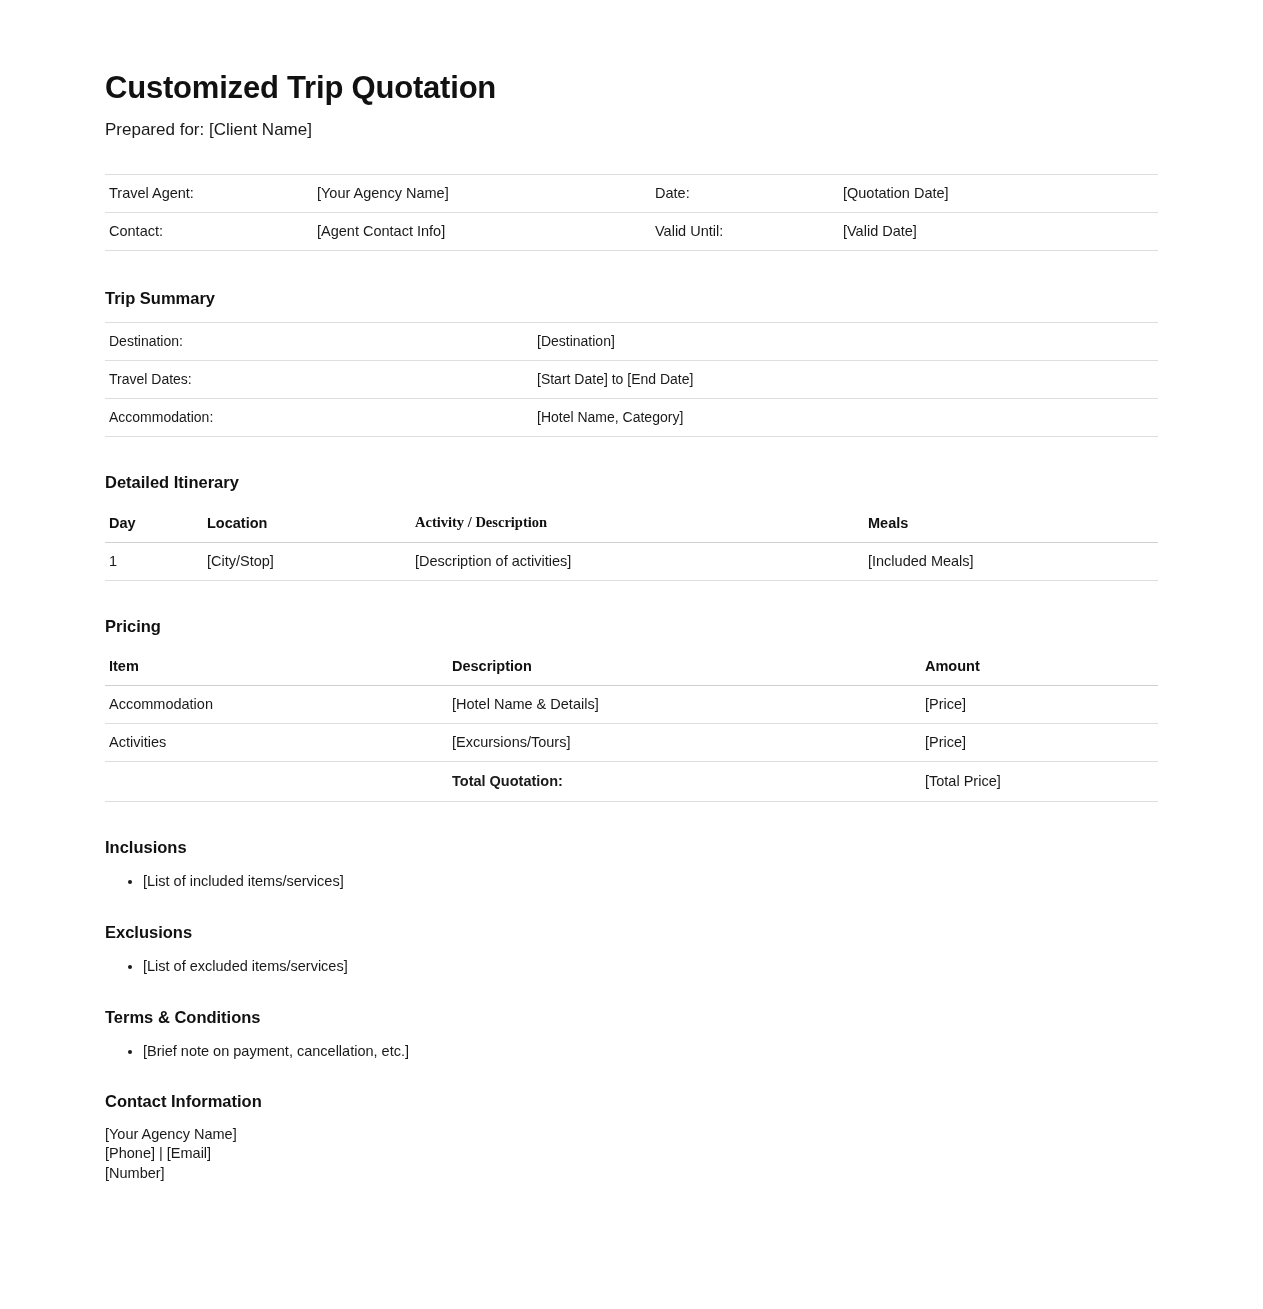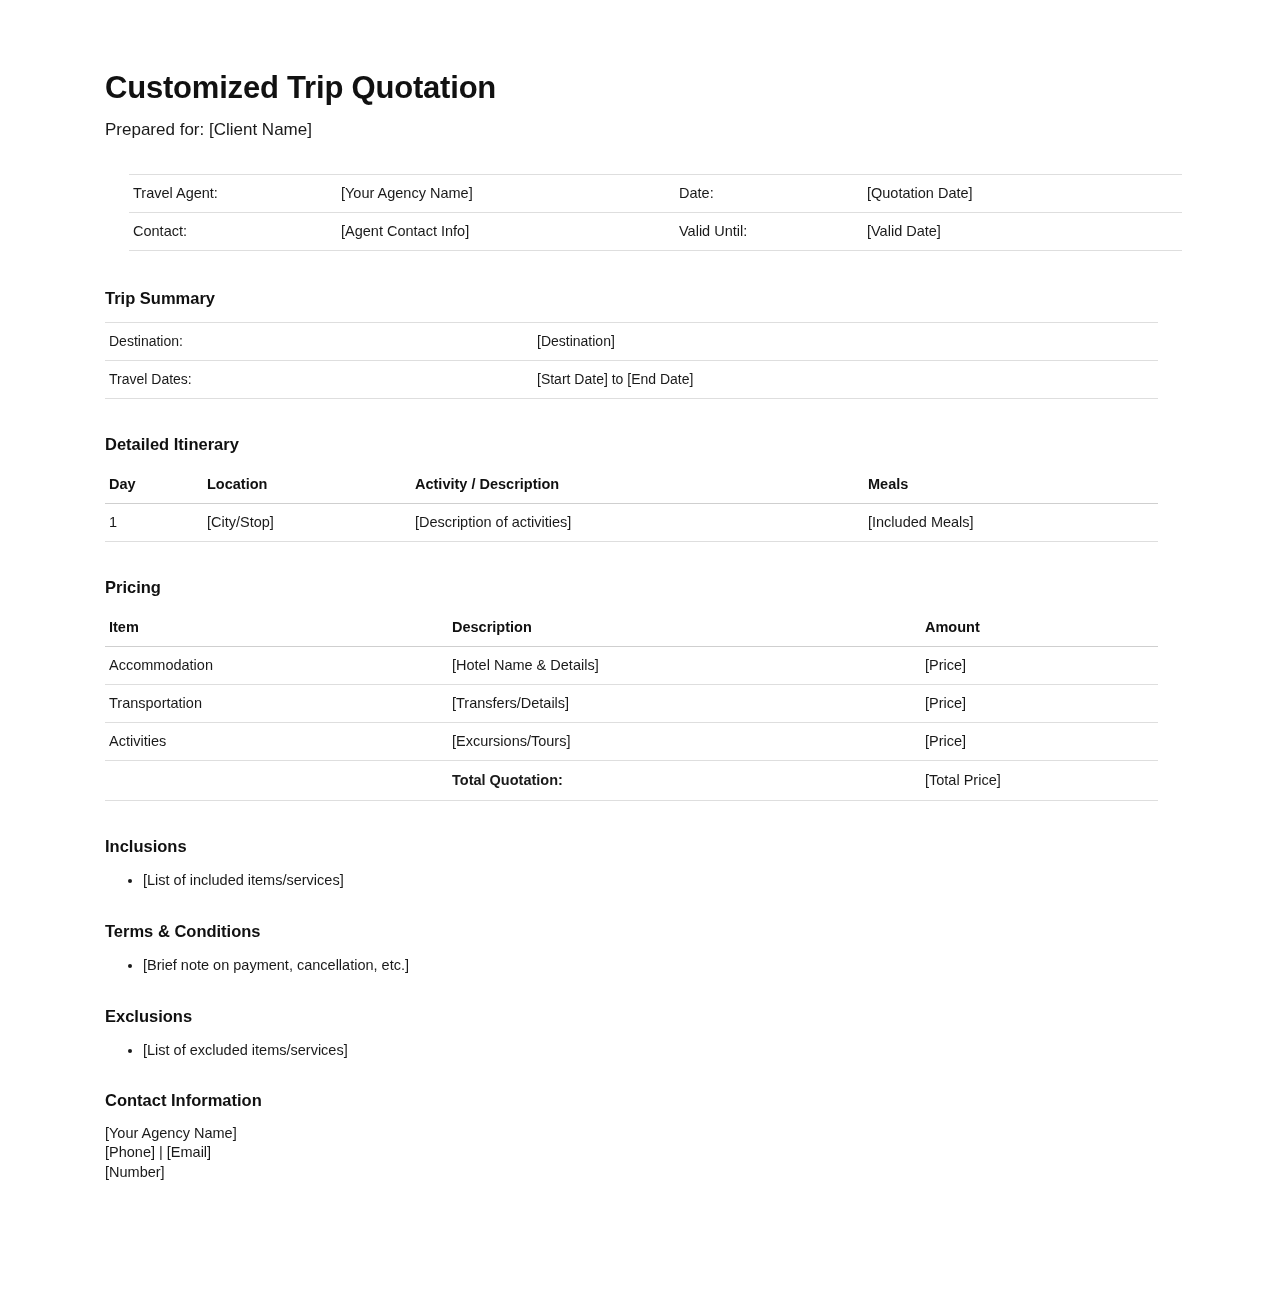--- a/index.html
+++ b/index.html
@@ -32,21 +32,20 @@
     color: #1a1a1a;
   }
 
   
   table {
     border-collapse: collapse;
     width: 100%;
   }
   .meta-table {
     margin-bottom: 38px;
-    margin-left: 24px;
   }
   .meta-table td {
     border-bottom: 1px solid #dedede;
     padding: 10px 4px 11px 4px;
     font-size: 14.5px;
     vertical-align: top;
   }
   .meta-table tr:first-child td {
     border-top: 1px solid #dedede;
   }
@@ -82,21 +81,21 @@
     border-bottom: 1px solid #cfcfcf;
     color: #111111;
   }
   .grid-table td {
     font-size: 14.5px;
     padding: 10px 4px 11px 4px;
     border-bottom: 1px solid #dedede;
   }
   .it-col-day { width: 90px; }
   .it-col-loc { width: 200px; }
-  .it-col-act { width: 445px; }
+  .it-col-act { width: 445px; font-family: Liberation Serif, serif; }
 
   .pr-col-item { width: 335px; }
   .pr-col-desc { width: 465px; }
 
   .total-row td {
     border-bottom: 1px solid #dedede;
     padding: 11px 4px 12px 4px;
     font-size: 14.5px;
   }
   .total-label {
@@ -152,20 +151,24 @@
     <table class="summary-table">
       <tbody>
         <tr>
           <td class="sum-label">Destination:</td>
           <td>[Destination]</td>
         </tr>
         <tr>
           <td class="sum-label">Travel Dates:</td>
           <td>[Start Date] to [End Date]</td>
         </tr>
+        <tr>
+          <td class="sum-label">Accommodation:</td>
+          <td>[Hotel Name, Category]</td>
+        </tr>
       </tbody>
     </table>
   </div>
 
   <div class="section-block">
     <h2 class="section">Detailed Itinerary</h2>
     <table class="grid-table">
       <thead>
         <tr>
           <th class="it-col-day">Day</th>
@@ -192,25 +195,20 @@
         <tr>
           <th class="pr-col-item">Item</th>
           <th class="pr-col-desc">Description</th>
           <th>Amount</th>
         </tr>
       </thead>
       <tbody>
         <tr>
           <td>Accommodation</td>
           <td>[Hotel Name &amp; Details]</td>
-          <td>[Price]</td>
-        </tr>
-        <tr>
-          <td>Transportation</td>
-          <td>[Transfers/Details]</td>
           <td>[Price]</td>
         </tr>
         <tr>
           <td>Activities</td>
           <td>[Excursions/Tours]</td>
           <td>[Price]</td>
         </tr>
         <tr class="total-row">
           <td></td>
           <td class="total-label">Total Quotation:</td>
@@ -221,30 +219,30 @@
   </div>
 
   <div class="block-gap-sm">
     <h2 class="section">Inclusions</h2>
     <ul class="bullets">
       <li>[List of included items/services]</li>
     </ul>
   </div>
 
   <div class="block-gap-sm">
+    <h2 class="section">Exclusions</h2>
+    <ul class="bullets">
+      <li>[List of excluded items/services]</li>
+    </ul>
+  </div>
+
+  <div class="block-gap-sm">
     <h2 class="section">Terms &amp; Conditions</h2>
     <ul class="bullets">
       <li>[Brief note on payment, cancellation, etc.]</li>
-    </ul>
-  </div>
-
-  <div class="block-gap-sm">
-    <h2 class="section">Exclusions</h2>
-    <ul class="bullets">
-      <li>[List of excluded items/services]</li>
     </ul>
   </div>
 
   <div>
     <h2 class="section">Contact Information</h2>
     <div class="contact-lines">
       <div>[Your Agency Name]</div>
       <div>[Phone] | [Email]</div>
       <div>[Number]</div>
     </div>

